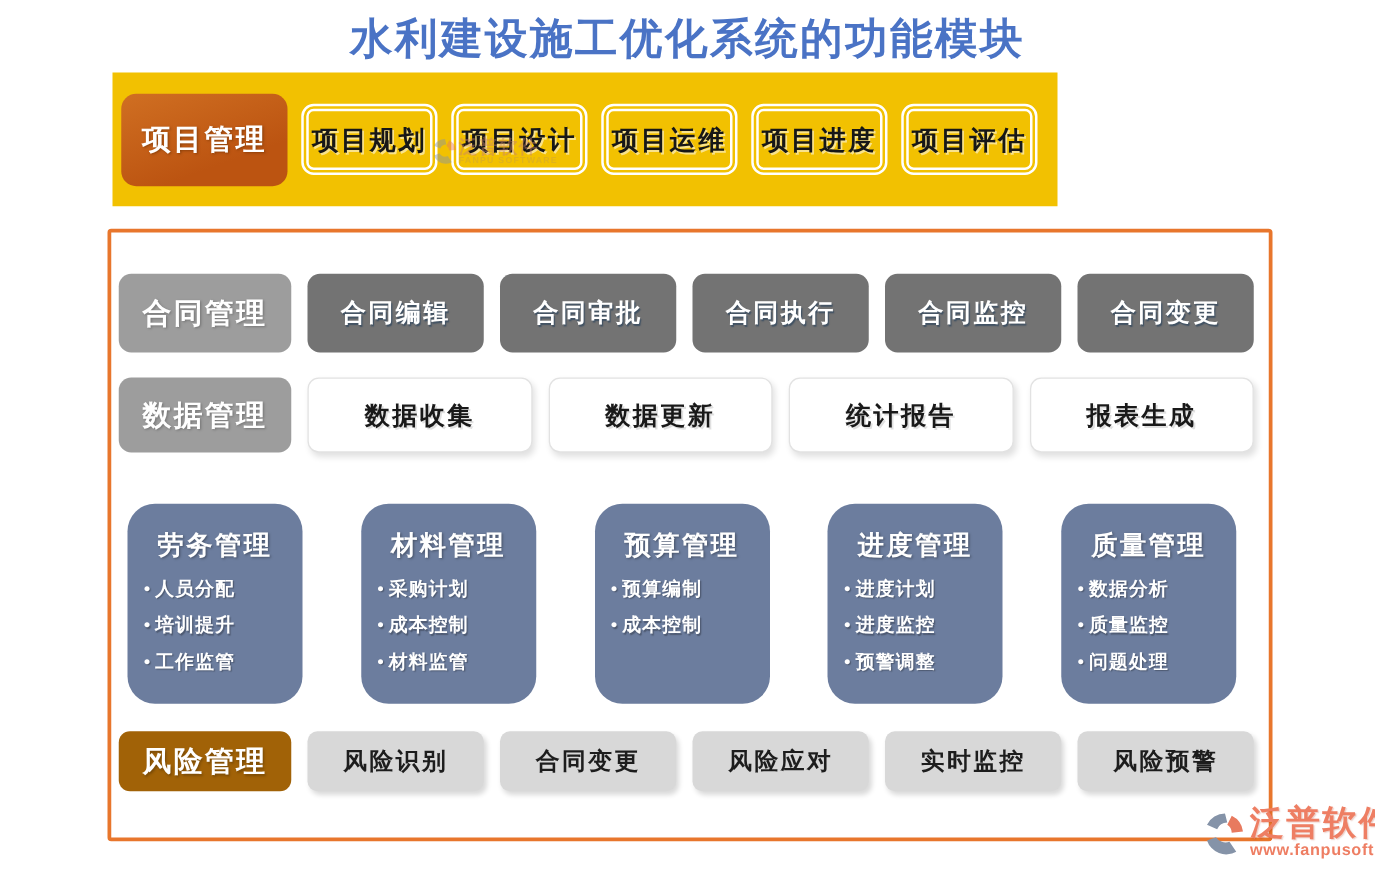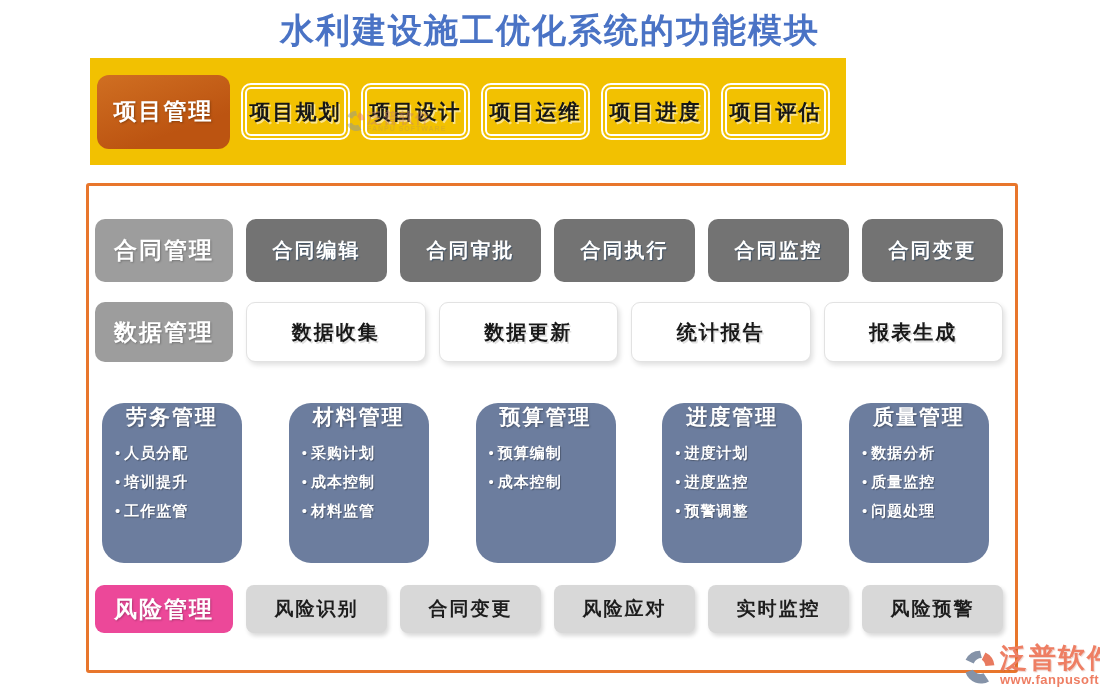--- a/index.html
+++ b/index.html
@@ -68,34 +68,34 @@
   .row-contract .row-label{background:#9d9d9d;}
   .btn.blue{background:#737373;color:#ffffff;text-shadow:1px 1px 1px rgba(0,40,80,.45);}
   .row-data{top:116px;height:60px;}
   .row-data .row-label{background:#9d9d9d;}
   .btn.white{
     background:#ffffff;border:1px solid #e2e2e2;border-radius:9px;
     color:#191919;text-shadow:1.5px 1.5px 0 rgba(0,0,0,.12);
     box-shadow:2px 3px 5px rgba(0,0,0,.12);
   }
   .row-risk{top:399px;height:48px;}
-  .row-risk .row-label{background:#ec4899;border-radius:9px;}
+  .row-risk .row-label{background:#a16207;border-radius:9px;}
   .btn.gray{
     background:#d8d8d8;border-radius:8px;color:#1d1d1d;font-size:19px;
     box-shadow:2px 3px 4px rgba(0,0,0,.15);
   }
   
   .cards{
     position:absolute;left:0;top:217px;width:926px;height:160px;
     display:flex;justify-content:space-between;
     padding-left:13px;padding-right:26px;box-sizing:border-box;
   }
   .card{
     width:140px;height:160px;background:#6c7d9e;border-radius:22px;
-    color:#ffffff;box-sizing:border-box;padding-top:0;
+    color:#ffffff;box-sizing:border-box;padding-top:19px;
   }
   .card-title{
     text-align:center;font-size:21px;letter-spacing:2px;
     text-shadow:1px 1px 2px rgba(0,0,0,.35);margin-bottom:8px;
   }
   .card ul{list-style:none;margin:0;padding:0 0 0 13px;}
   .card li{
     font-size:15px;line-height:29px;letter-spacing:1px;
     text-shadow:1px 1px 1px rgba(0,0,0,.3);
   }

